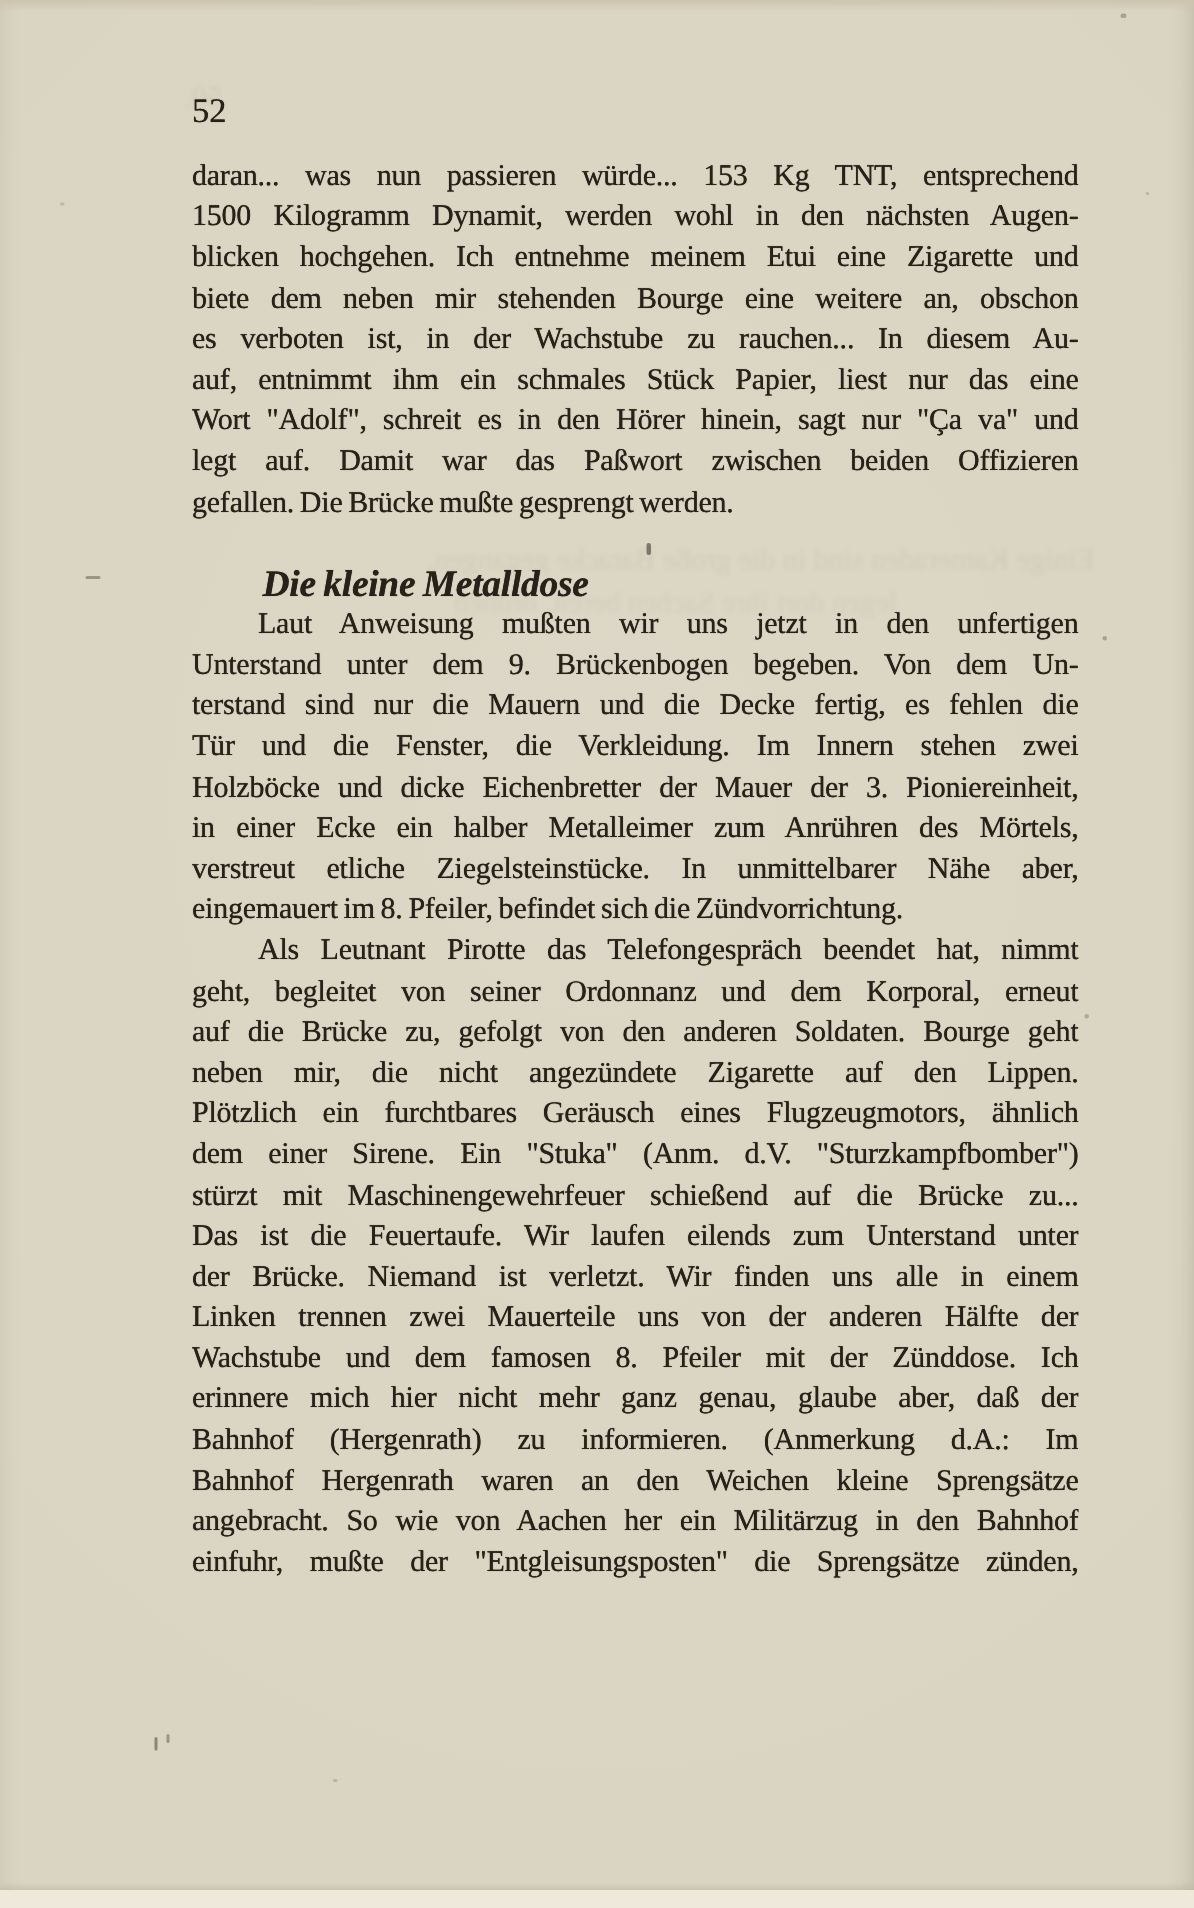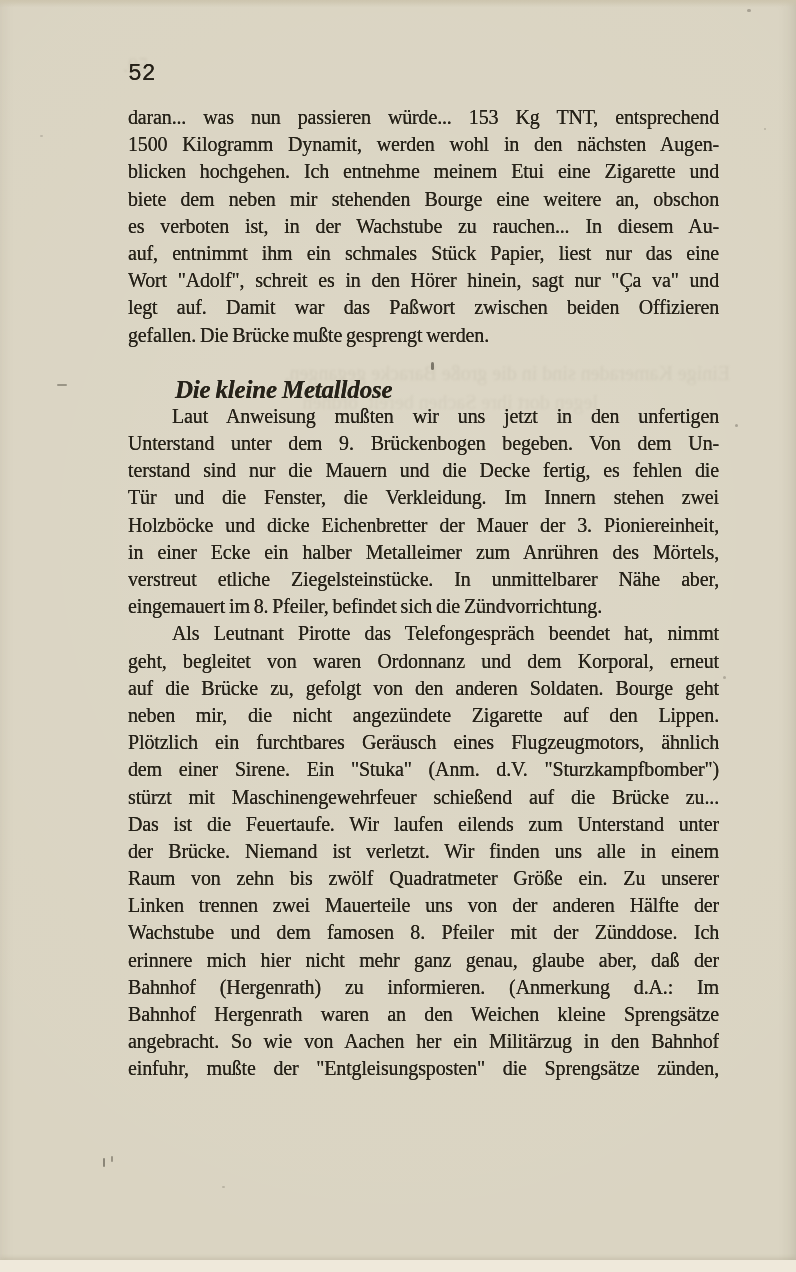--- a/index.html
+++ b/index.html
@@ -32,21 +32,20 @@
     position: absolute; left: 0; bottom: 0; width: 100%; height: 12px;
     background: var(--edge-bottom);
     box-shadow: 0 -2px 4px rgba(120,110,85,0.18);
   }
   .page-number {
     position: absolute;
     left: 128px; top: 60px;
     font-size: 23px;
     line-height: 28px;
     text-shadow: 0 0 0.5px currentColor;
-    font-family: Liberation Mono, monospace;
   }
   .text-block {
     position: absolute;
     left: 128px; top: 104px;
     width: 591px;
     font-size: 20px;
     line-height: 27.2px;
     letter-spacing: -0.15px;
     word-spacing: -1px;
     text-shadow: 0 0 0.5px currentColor;
@@ -107,29 +106,28 @@
         <div class="line just">Unterstand unter dem 9. Brückenbogen begeben. Von dem Un-</div>
         <div class="line just">terstand sind nur die Mauern und die Decke fertig, es fehlen die</div>
         <div class="line just">Tür und die Fenster, die Verkleidung. Im Innern stehen zwei</div>
         <div class="line just">Holzböcke und dicke Eichenbretter der Mauer der 3. Pioniereinheit,</div>
         <div class="line just">in einer Ecke ein halber Metalleimer zum Anrühren des Mörtels,</div>
         <div class="line just">verstreut etliche Ziegelsteinstücke. In unmittelbarer Nähe aber,</div>
         <div class="line free">eingemauert im 8. Pfeiler, befindet sich die Zündvorrichtung.</div>
       </div>
       <div class="paragraph">
         <div class="line just indent">Als Leutnant Pirotte das Telefongespräch beendet hat, nimmt</div>
-        <div class="line just">geht, begleitet von waren Ordonnanz und dem Korporal, erneut</div>
+        <div class="line just">geht, begleitet von seiner Ordonnanz und dem Korporal, erneut</div>
         <div class="line just">auf die Brücke zu, gefolgt von den anderen Soldaten. Bourge geht</div>
         <div class="line just">neben mir, die nicht angezündete Zigarette auf den Lippen.</div>
         <div class="line just">Plötzlich ein furchtbares Geräusch eines Flugzeugmotors, ähnlich</div>
         <div class="line just">dem einer Sirene. Ein "Stuka" (Anm. d.V. "Sturzkampfbomber")</div>
         <div class="line just">stürzt mit Maschinengewehrfeuer schießend auf die Brücke zu...</div>
         <div class="line just">Das ist die Feuertaufe. Wir laufen eilends zum Unterstand unter</div>
         <div class="line just">der Brücke. Niemand ist verletzt. Wir finden uns alle in einem</div>
-        <div class="line just">Raum von zehn bis zwölf Quadratmeter Größe ein. Zu unserer</div>
         <div class="line just">Linken trennen zwei Mauerteile uns von der anderen Hälfte der</div>
         <div class="line just">Wachstube und dem famosen 8. Pfeiler mit der Zünddose. Ich</div>
         <div class="line just">erinnere mich hier nicht mehr ganz genau, glaube aber, daß der</div>
         <div class="line just">Bahnhof (Hergenrath) zu informieren. (Anmerkung d.A.: Im</div>
         <div class="line just">Bahnhof Hergenrath waren an den Weichen kleine Sprengsätze</div>
         <div class="line just">angebracht. So wie von Aachen her ein Militärzug in den Bahnhof</div>
         <div class="line just">einfuhr, mußte der "Entgleisungsposten" die Sprengsätze zünden,</div>
       </div>
     </div>
   <div id="specks">

